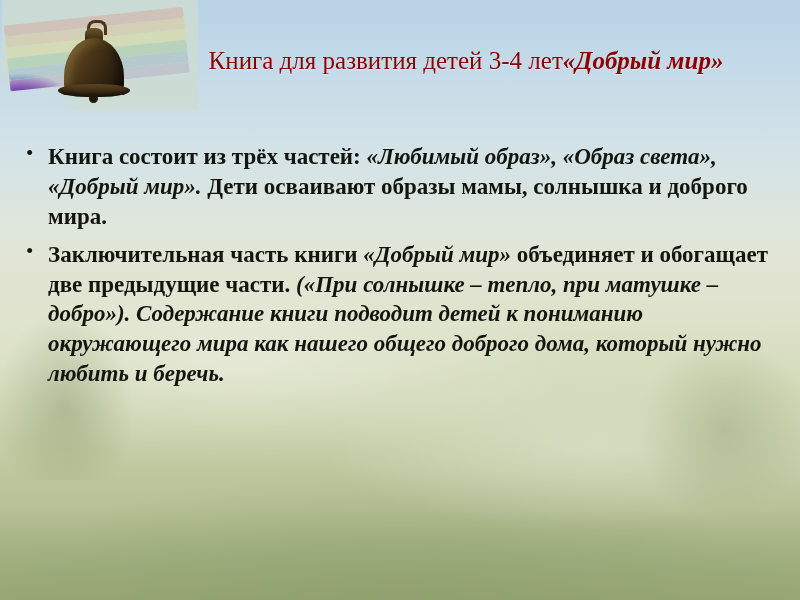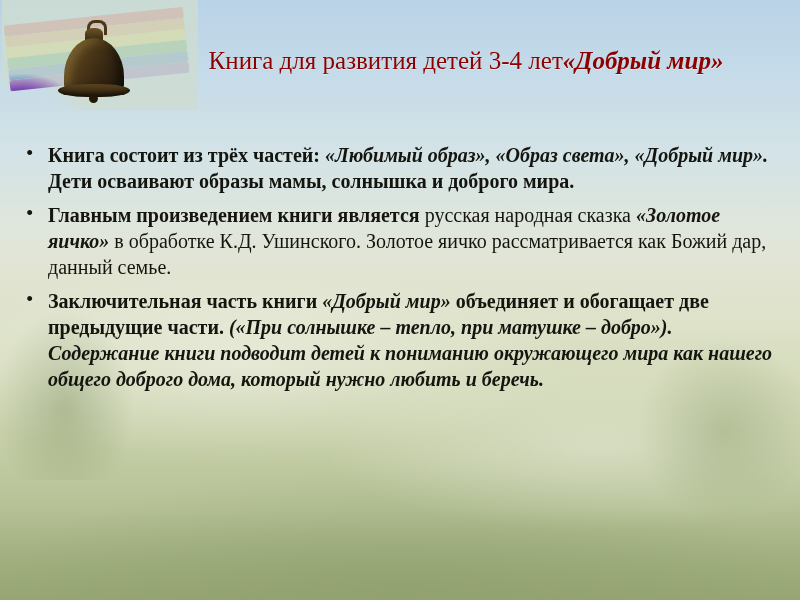--- a/index.html
+++ b/index.html
@@ -206,21 +206,21 @@
   }
   ul.bullets {
     list-style: none;
     margin: 0;
     padding: 0;
   }
   ul.bullets > li {
     position: relative;
     padding-left: 26px;
     margin-bottom: 8px;
-    font-size: 20px;
+    font-size: 23px;
     line-height: 1.30;
     color: #15150f;
     text-align: left;
   }
   ul.bullets > li::before {
     content: "\2022";
     position: absolute;
     left: 4px;
     top: -2px;
     font-size: 21px;
@@ -259,17 +259,16 @@
 
   <div class="title-block">
     <div class="title-line2">
       <span>Книга для развития детей 3-4 лет</span><em>«Добрый мир»</em>
     </div>
   </div>
 
   <div class="content">
     <ul class="bullets" id="bullet-list">
         <li id="bullet-1"><span class="b">Книга состоит из трёх частей: </span><span class="bi">«Любимый образ», «Образ света», «Добрый мир».</span><span class="b"> Дети осваивают образы мамы, солнышка и доброго мира.</span></li>
-        <li id="bullet-2"><span class="b">Главным произведением книги является </span><span>русская народная сказка </span><span class="bi">«Золотое яичко»</span><span> в обработке К.Д. Ушинского. Золотое яичко рассматривается как Божий дар, данный семье.</span></li>
         <li id="bullet-5"><span class="b">Заключительная часть книги </span><span class="bi">«Добрый мир»</span><span class="b"> объединяет и обогащает две предыдущие части. </span><span class="bi">(«При солнышке – тепло, при матушке – добро»). Содержание книги подводит детей к пониманию окружающего мира как нашего общего доброго дома, который нужно любить и беречь.</span></li>
       </ul>
   </div>
 </div>
 
 </body></html>

